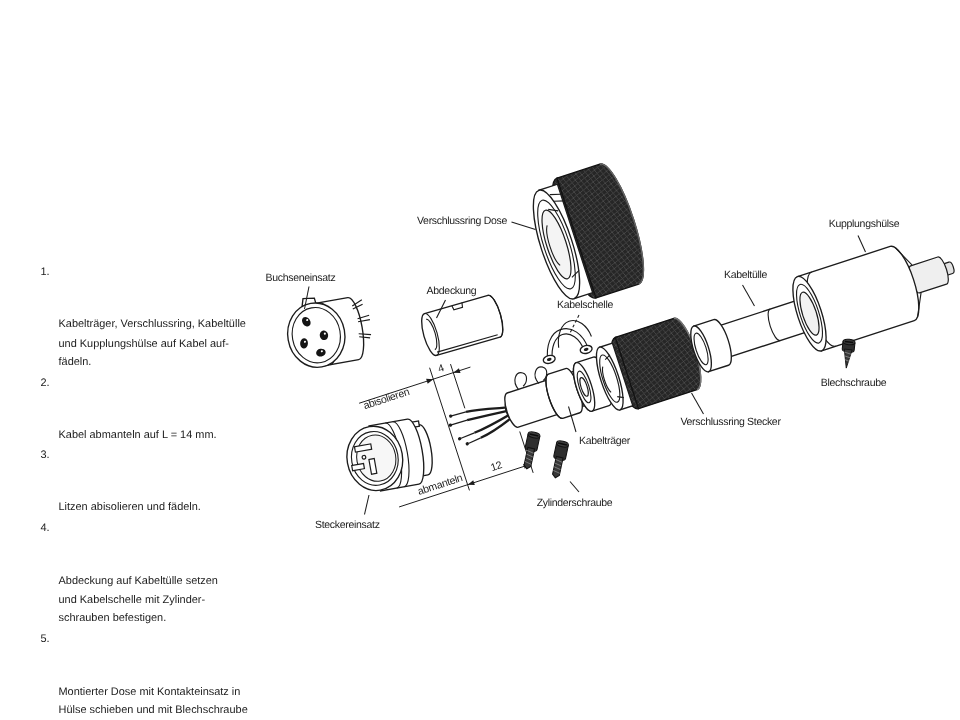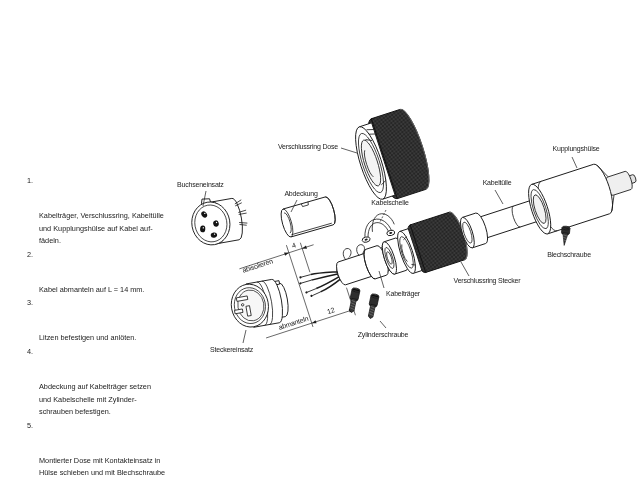--- a/index.html
+++ b/index.html
@@ -33,25 +33,25 @@
       <span class="instr-text">Kabelträger, Verschlussring, Kabeltülle
 und Kupplungshülse auf Kabel auf-
 fädeln.</span>
     </div>
     <div class="instr-item">
       <span class="instr-num">2.</span>
       <span class="instr-text">Kabel abmanteln auf L = 14 mm.</span>
     </div>
     <div class="instr-item">
       <span class="instr-num">3.</span>
-      <span class="instr-text">Litzen befestigen und anlöten.</span>
+      <span class="instr-text">Litzen abisolieren und fädeln.</span>
     </div>
     <div class="instr-item">
       <span class="instr-num">4.</span>
-      <span class="instr-text">Abdeckung auf Kabelträger setzen
+      <span class="instr-text">Abdeckung auf Kabeltülle setzen
 und Kabelschelle mit Zylinder-
 schrauben befestigen.</span>
     </div>
     <div class="instr-item">
       <span class="instr-num">5.</span>
       <span class="instr-text">Montierter Dose mit Kontakteinsatz in
 Hülse schieben und mit Blechschraube
 befestigen.</span>
     </div>
   </div>

